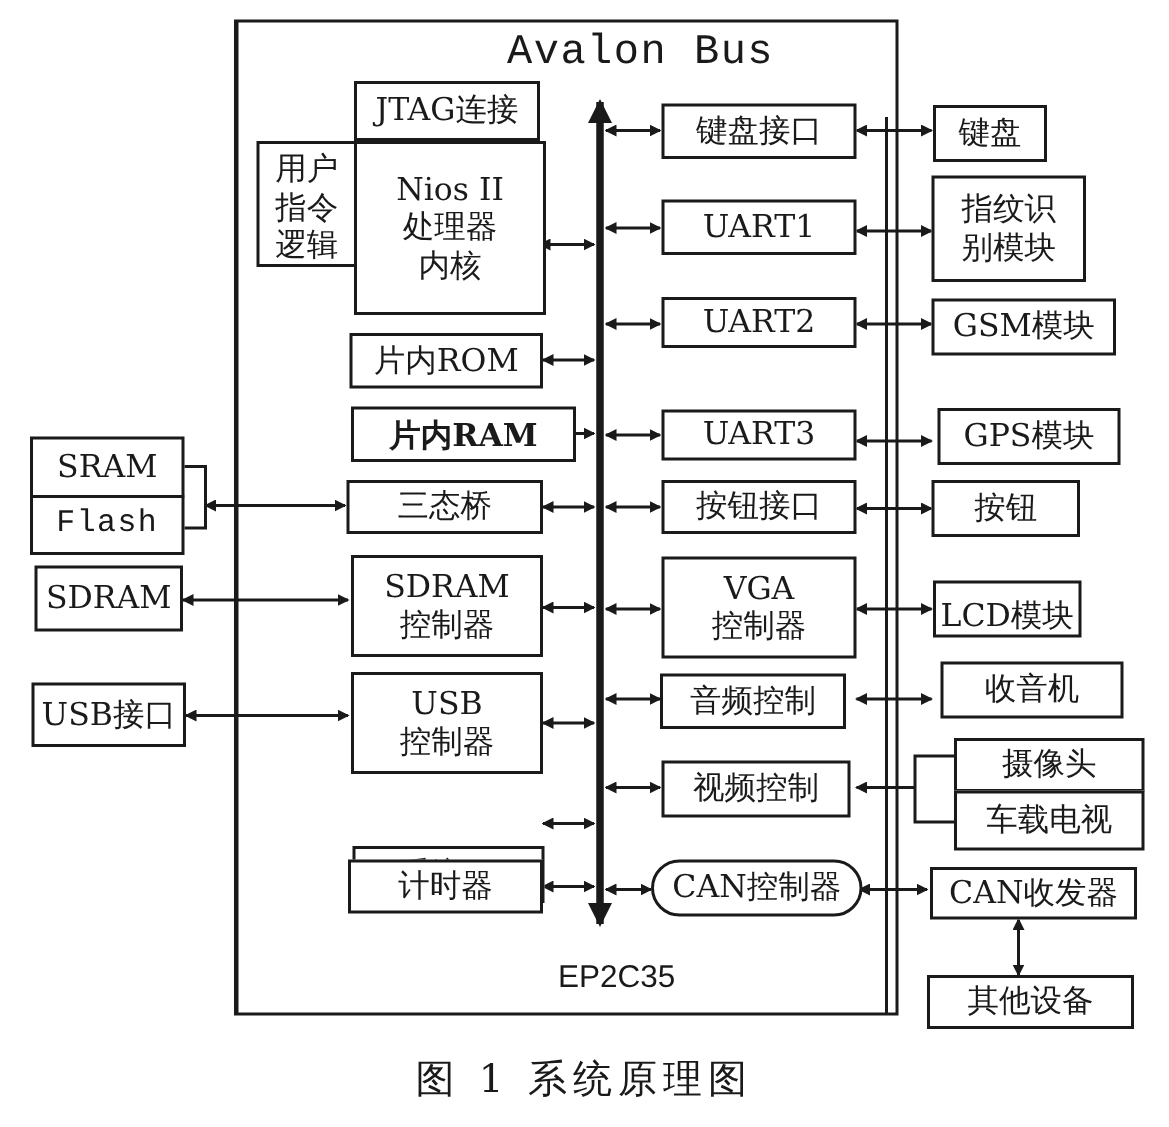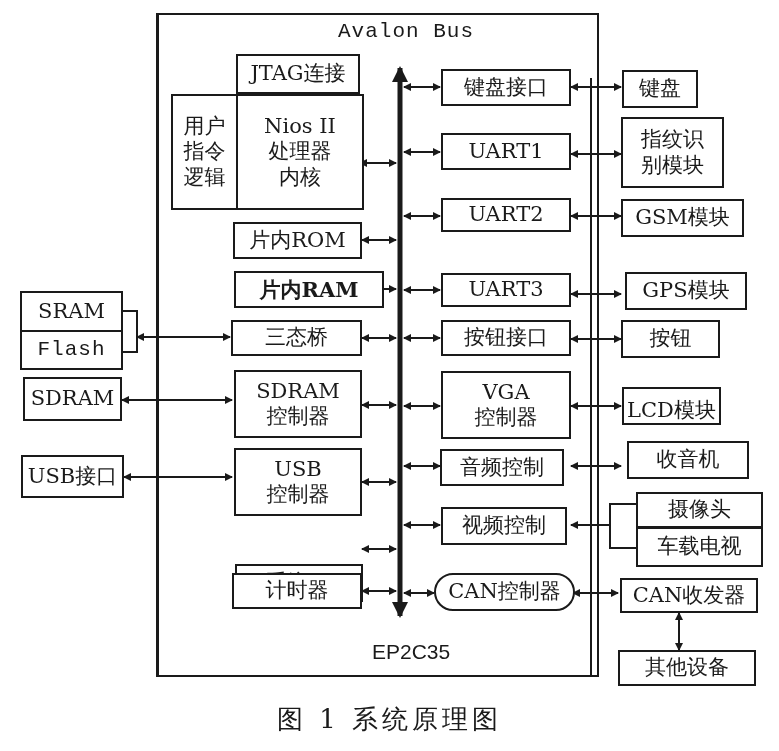--- a/index.html
+++ b/index.html
@@ -71,25 +71,25 @@
     <line x1="679" y1="613" x2="679" y2="650" marker-start="url(#ah)" marker-end="url(#ah)"></line>
 
     <polyline points="122,311 137,311 137,352 122,352"></polyline>
     <line x1="137" y1="337" x2="230" y2="337" marker-start="url(#ah)" marker-end="url(#ah)"></line>
     <line x1="122" y1="400" x2="232" y2="400" marker-start="url(#ah)" marker-end="url(#ah)"></line>
     <line x1="124" y1="477" x2="232" y2="477" marker-start="url(#ah)" marker-end="url(#ah)"></line>
   </g>
 
 </svg>
 
-<div class="plain mono" style="left:338px;top:20px;font-size:21px;">Avalon Bus</div>
+<div class="plain mono" style="left:338px;top:20px;font-size:28px;">Avalon Bus</div>
 <div class="plain sans" style="left:372px;top:640px;font-size:21px;">EP2C35</div>
 
 <div class="box" style="left:236px;top:54px;width:124px;height:40px;"><span>JTAG连接</span></div>
-<div class="box" style="left:171px;top:94px;width:67px;height:116px;"><span>用户
+<div class="box" style="left:171px;top:94px;width:67px;height:84px;align-items:flex-end;"><span>用户
 指令
 逻辑</span></div>
 <div class="box" style="left:236px;top:94px;width:128px;height:116px;"><span>Nios II
 处理器
 内核</span></div>
 <div class="box" style="left:233px;top:222px;width:129px;height:37px;"><span>片内ROM</span></div>
 <div class="box" style="left:234px;top:271px;width:150px;height:37px;font-weight:bold;"><span>片内RAM</span></div>
 <div class="box" style="left:231px;top:320px;width:131px;height:36px;"><span>三态桥</span></div>
 <div class="box" style="left:234px;top:370px;width:128px;height:68px;"><span>SDRAM
 控制器</span></div>

